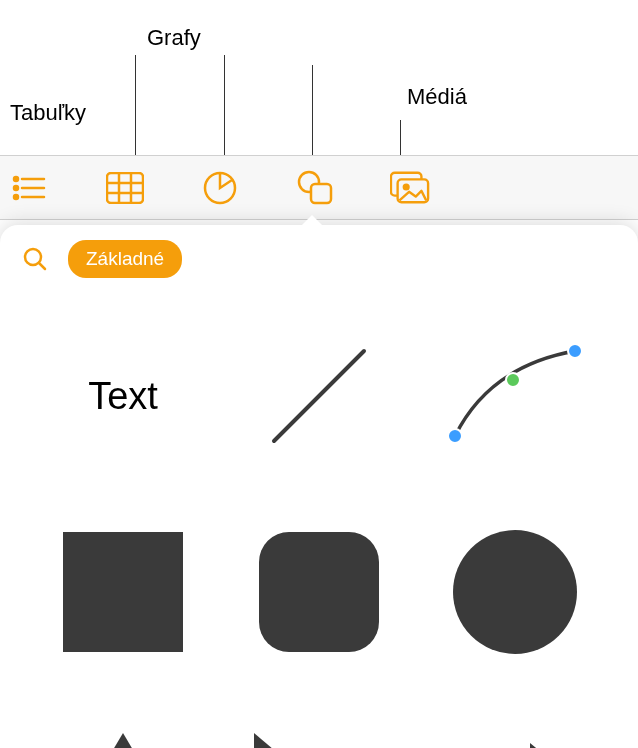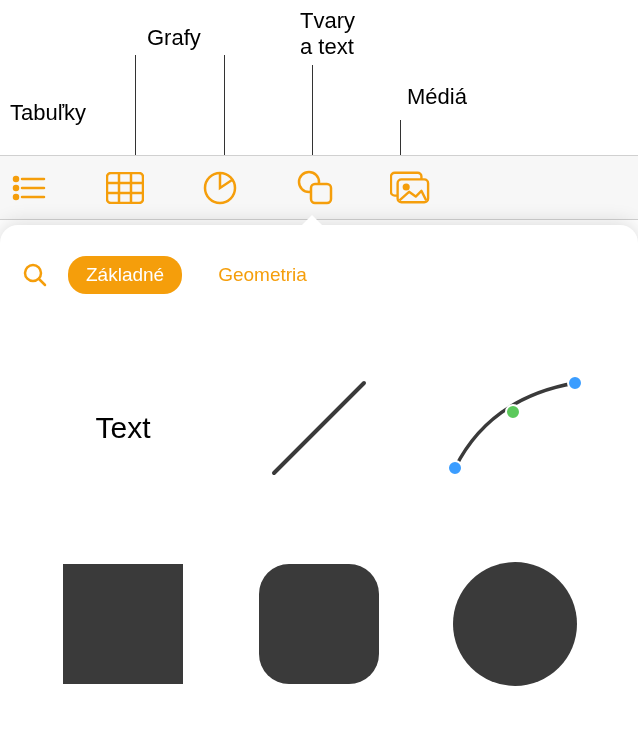--- a/index.html
+++ b/index.html
@@ -65,21 +65,21 @@
     .popover-arrow {
       position: absolute;
       top: -10px;
       left: 302px;
       width: 20px;
       height: 10px;
     }
     .popover-tabs {
       display: flex;
       align-items: center;
-      padding: 31px 20px;
+      padding: 15px 20px;
       gap: 18px;
     }
     .search-icon {
       width: 30px;
       height: 30px;
       display: flex;
       align-items: center;
       justify-content: center;
       cursor: pointer;
     }
@@ -102,35 +102,33 @@
       padding: 20px 40px;
     }
     .shape-cell {
       aspect-ratio: 1;
       display: flex;
       align-items: center;
       justify-content: center;
       cursor: pointer;
     }
     .text-shape {
-      font-size: 30px;
+      font-size: 38px;
       font-weight: 500;
       color: #000;
     }
   </style>
 </head>
 <body>
 
 <div class="callouts">
   <div class="callout-label" style="left:10px; top:100px;">Tabuľky</div>
   <div class="callout-line" style="left:135px; top:55px; height:100px;"></div>
   <div class="callout-label" style="left:147px; top:25px;text-align:right;">Grafy</div>
   <div class="callout-line" style="left:224px; top:55px; height:100px;"></div>
-  <div class="callout-label" style="left:300px; top:8px; white-space:pre-line;">Tvary
-a text</div>
   <div class="callout-line" style="left:312px; top:65px; height:90px;"></div>
   <div class="callout-label" style="left:407px; top:84px;">Médiá</div>
   <div class="callout-line" style="left:400px; top:120px; height:35px;"></div>
 </div>
 
 <div class="toolbar">
   <div class="toolbar-btn">
     <svg width="36" height="28" viewBox="0 0 36 28">
       <g stroke="#f59e0b" stroke-width="2.5" fill="none" stroke-linecap="round">
         <circle cx="4" cy="5" r="2" fill="#f59e0b"></circle>
@@ -189,21 +187,20 @@
   <div class="popover-tabs">
     <div class="search-icon">
       <svg width="26" height="26" viewBox="0 0 26 26">
         <g stroke="#f59e0b" stroke-width="2.5" fill="none" stroke-linecap="round">
           <circle cx="11" cy="11" r="8"></circle>
           <line x1="17" y1="17" x2="23" y2="23"></line>
         </g>
       </svg>
     </div>
     <div class="tab active">Základné</div>
-    <div class="tab">Geometria</div>
   </div>
 
   <div class="shapes-grid">
 
     <div class="shape-cell">
       <span class="text-shape">Text</span>
     </div>
     <div class="shape-cell">
       <svg width="130" height="130" viewBox="0 0 130 130">
         <line x1="20" y1="110" x2="110" y2="20" stroke="#3a3a3a" stroke-width="4" stroke-linecap="round"></line>

